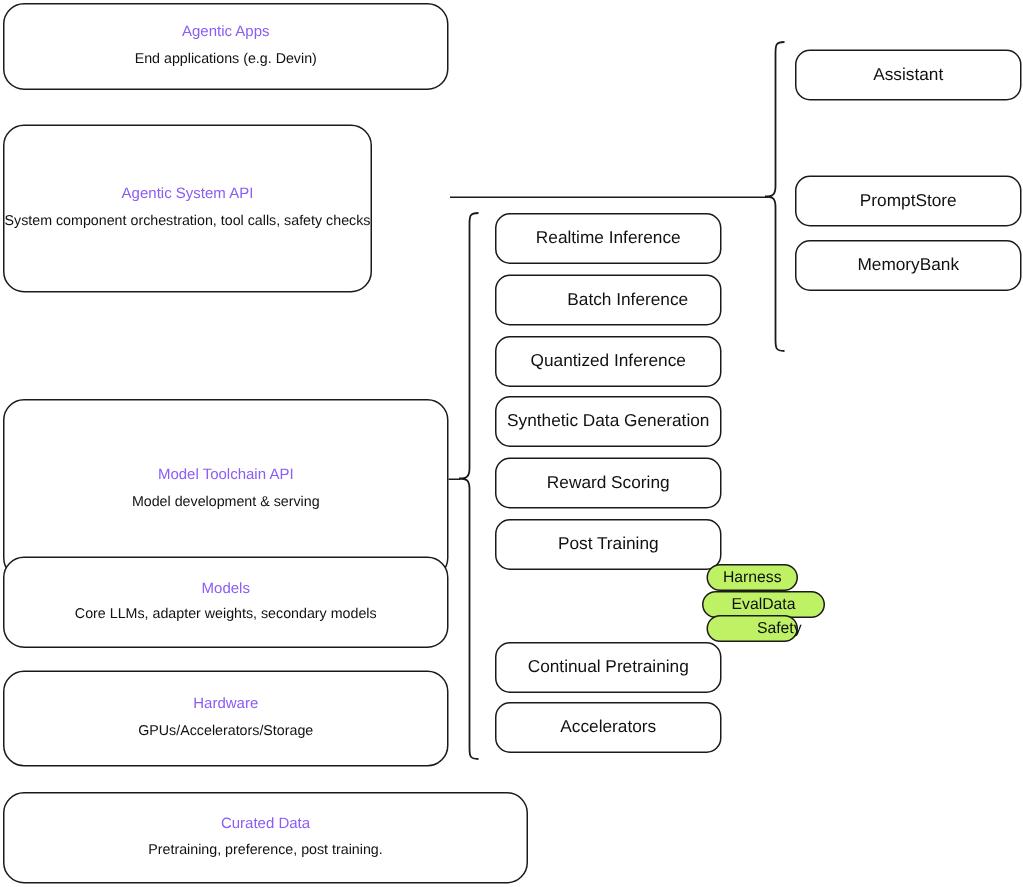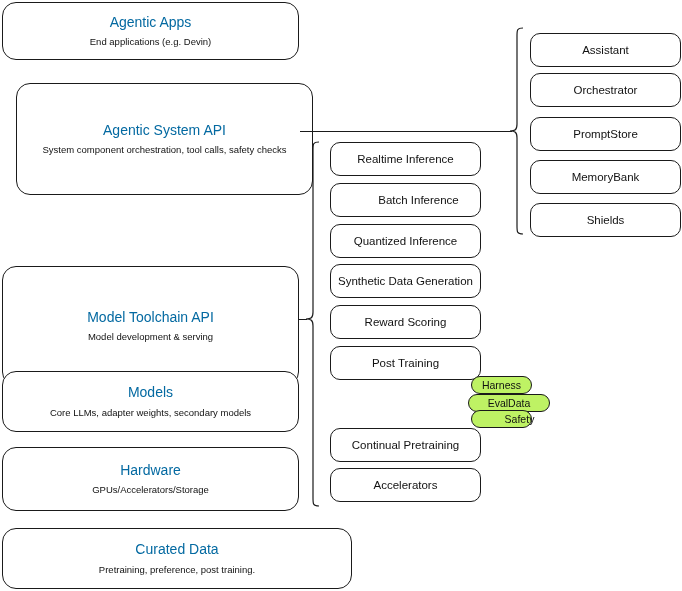--- a/index.html
+++ b/index.html
@@ -26,22 +26,22 @@
     display: flex;
     flex-direction: column;
     align-items: center;
     justify-content: center;
     text-align: center;
   }
   .layer {
     border-radius: 14px;
   }
   .layer .title {
-    font-size: 14px;
-    color: #0369a1;
+    font-size: 10px;
+    color: #8b5cf6;
     line-height: 1.25;
   }
   .layer .subtitle {
     font-size: 9.5px;
     color: #111111;
     margin-top: 5px;
     line-height: 1.25;
   }
 
   
@@ -85,21 +85,21 @@
 </head>
 <body>
 
 <div id="canvas">
 
   <div class="box layer" style="left:2px; top:2px; width:297px; height:58px;">
     <div class="title">Agentic Apps</div>
     <div class="subtitle">End applications (e.g. Devin)</div>
   </div>
 
-  <div class="box layer" style="left:16px; top:83px; width:297px; height:112px;">
+  <div class="box layer" style="left:2px; top:83px; width:246px; height:112px;">
     <div class="title">Agentic System API</div>
     <div class="subtitle">System component orchestration, tool calls, safety checks</div>
   </div>
 
   <div class="box layer" style="left:2px; top:226px; width:297px; height:120px;margin-top:40px;">
     <div class="title">Model Toolchain API</div>
     <div class="subtitle">Model development &amp; serving</div>
   </div>
 
   <div class="box layer" style="left:2px; top:371px; width:297px; height:61px;">
@@ -124,31 +124,25 @@
   </svg>
 
   <svg class="brace" style="left:299px; top:140px;" width="22" height="378" viewBox="0 0 22 378">
     <path d="M20 2 C14 2, 14 4, 14 10 L14 172 C14 178, 12 179, 7 179 C12 179, 14 180, 14 186 L14 358 C14 364, 14 366, 20 366" fill="none" stroke="#1a1a1a" stroke-width="1.2"></path>
   </svg>
   <div class="hline" style="left:299px; top:319px; width:8px;"></div>
 
   <div class="box item right" style="top:33px;">
     <span>Assistant</span>
   </div>
-  <div class="box item right" style="top:73px;">
-    <span>Orchestrator</span>
-  </div>
   <div class="box item right" style="top:117px;">
     <span>PromptStore</span>
   </div>
   <div class="box item right" style="top:160px;">
     <span>MemoryBank</span>
-  </div>
-  <div class="box item right" style="top:203px;">
-    <span>Shields</span>
   </div>
 
   <div class="box item mid" style="top:142px;">
     <span>Realtime Inference</span>
   </div>
   <div class="box item mid" style="top:183px;padding-left:26px;">
     <span>Batch Inference</span>
   </div>
   <div class="box item mid" style="top:224px;">
     <span>Quantized Inference</span>

